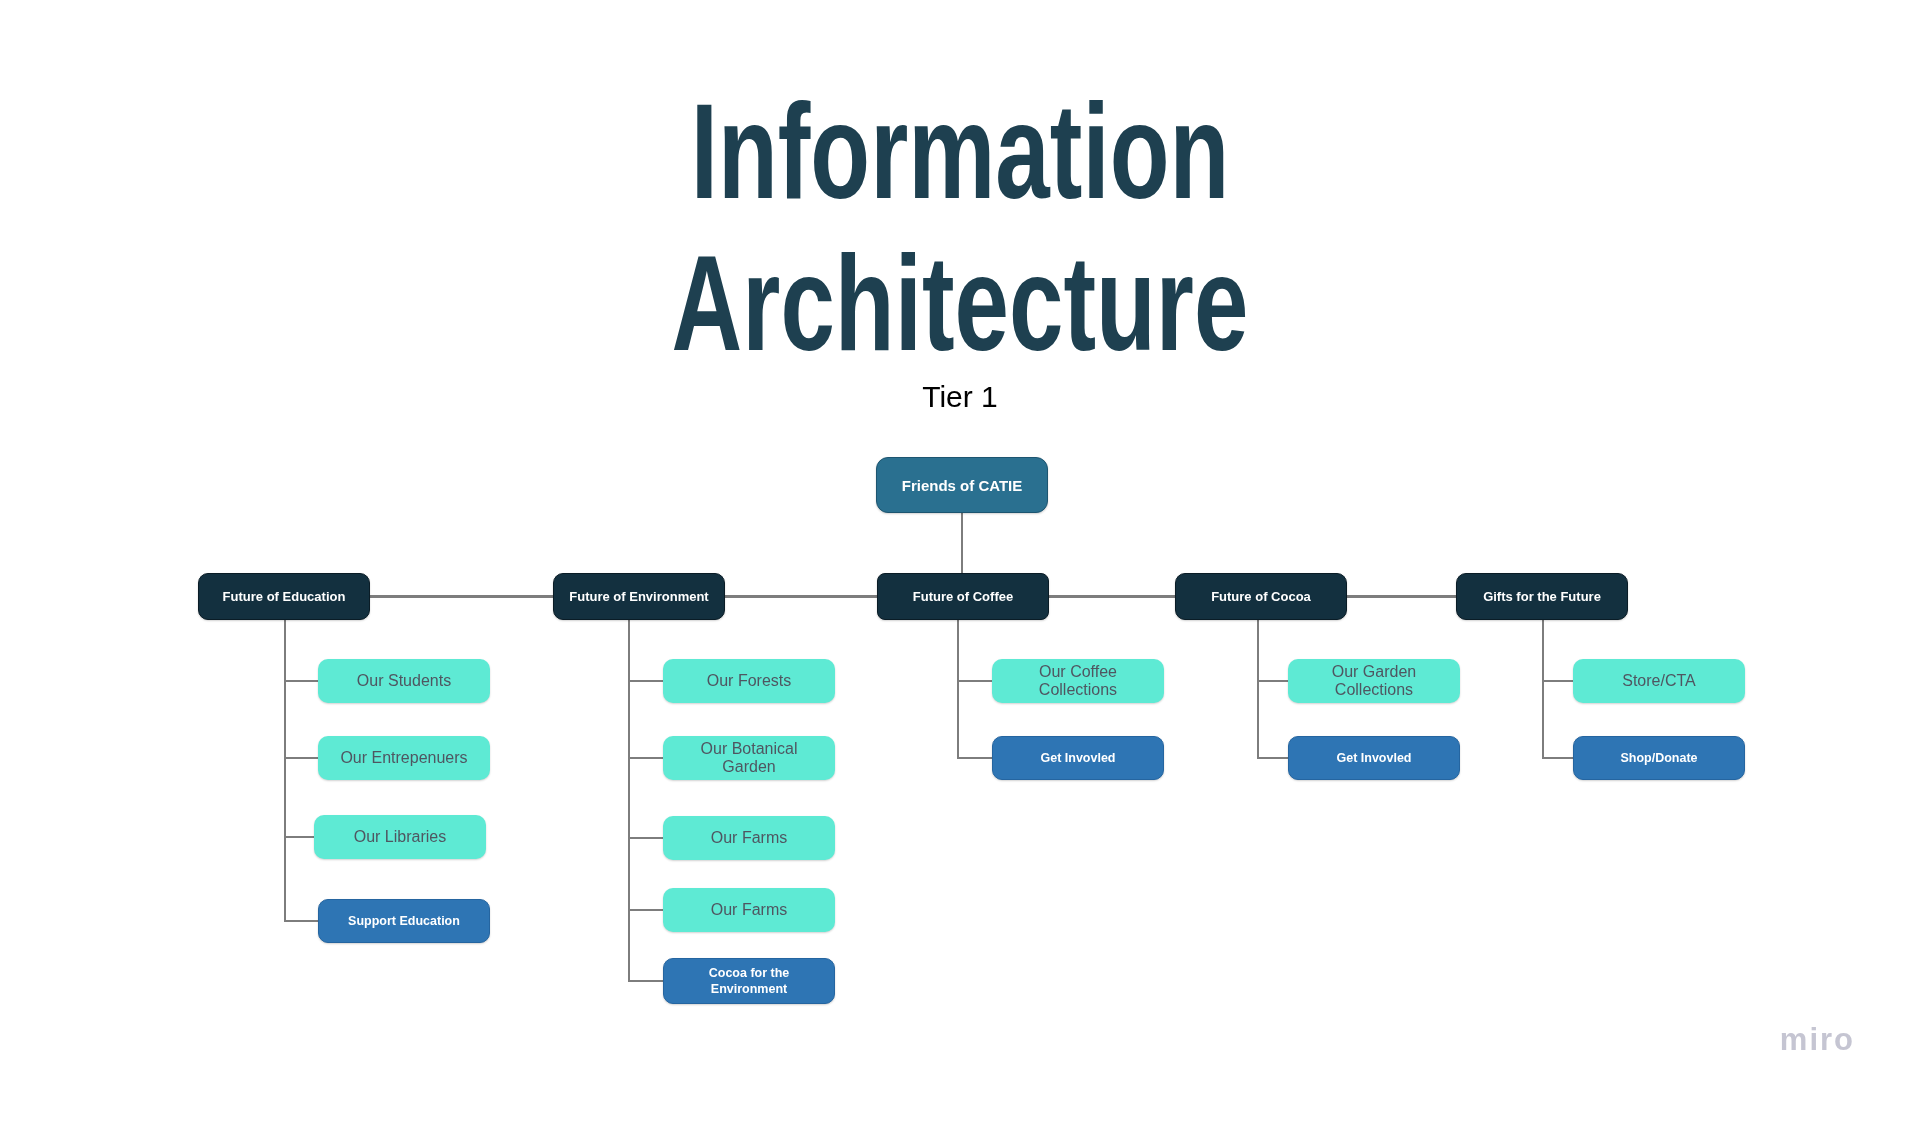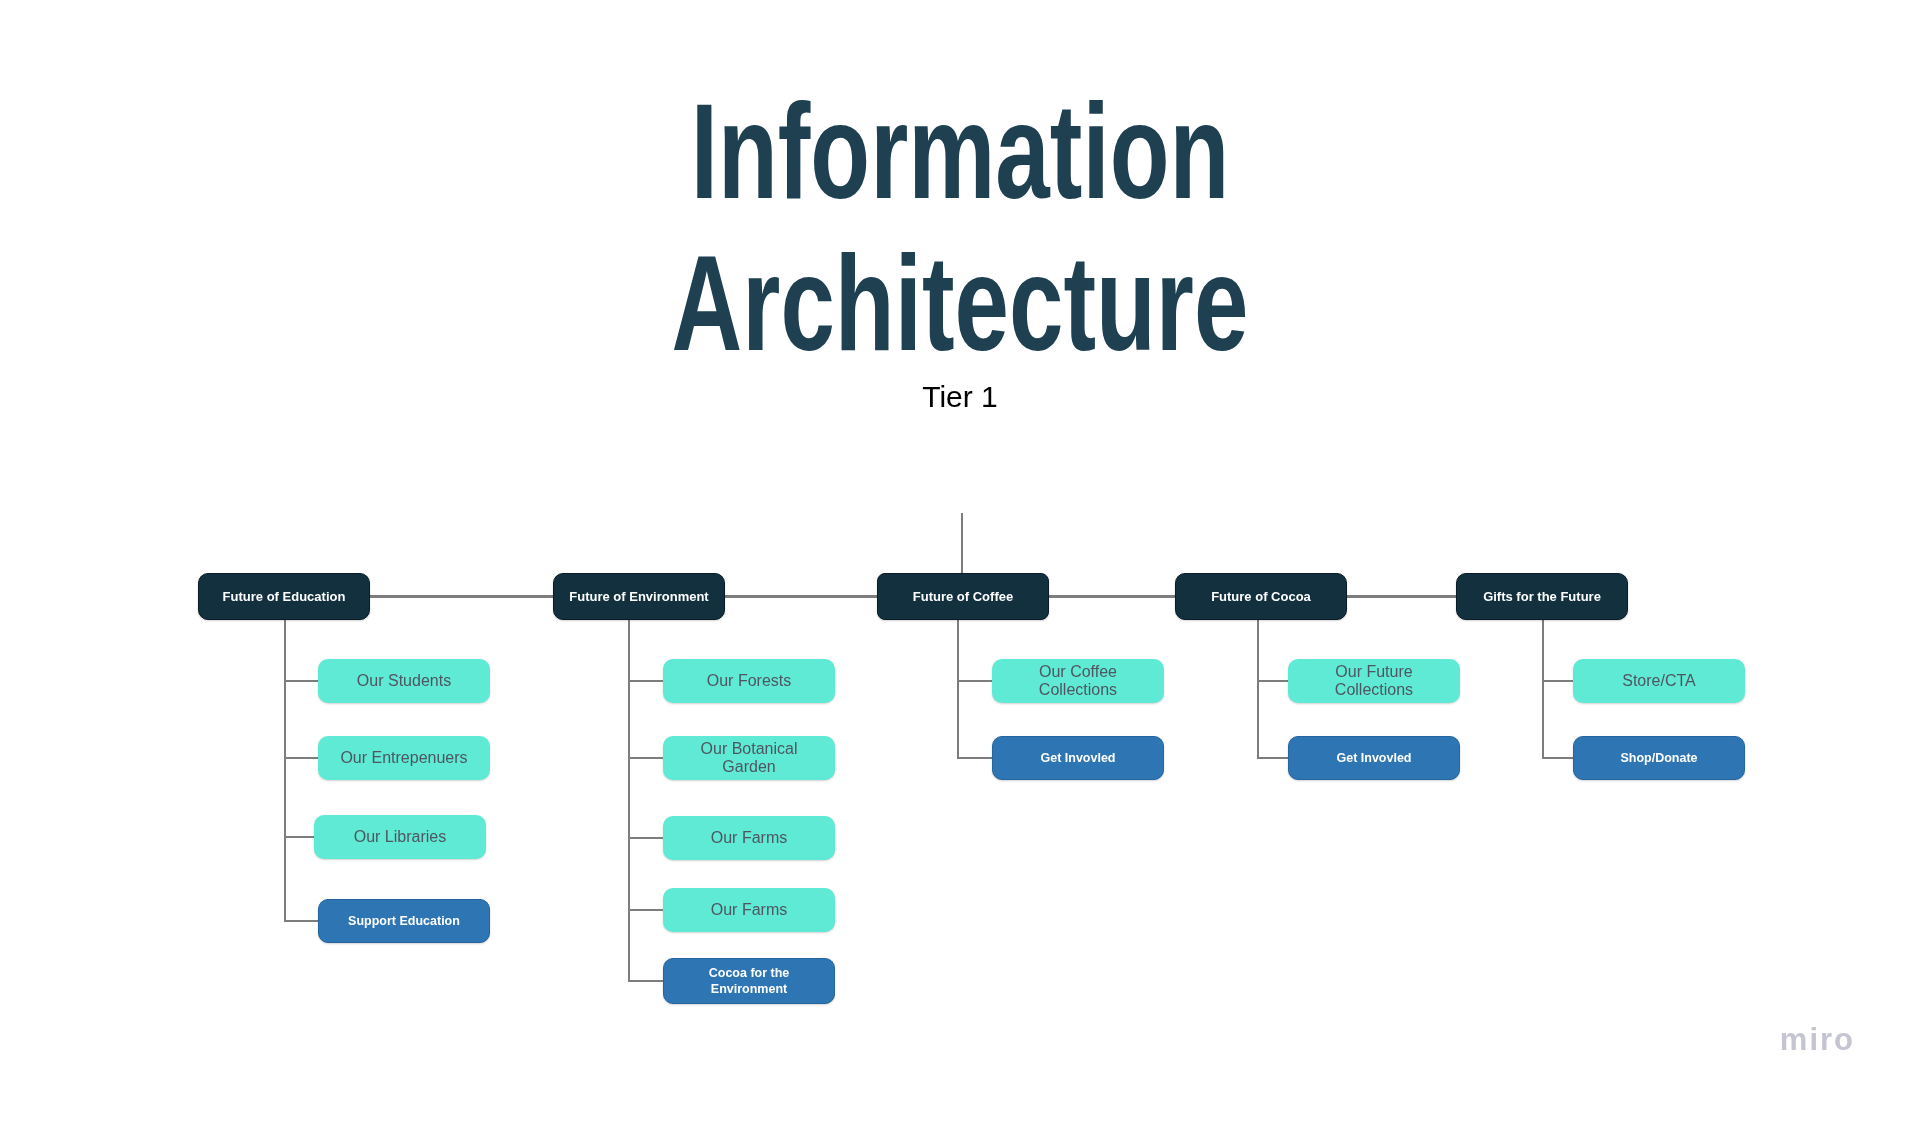--- a/index.html
+++ b/index.html
@@ -45,20 +45,21 @@
 </style>
 </head>
 <body>
 
 <div class="canvas">
 
   <div class="title"><span>Information</span><br><span>Architecture</span></div>
 
   <div class="tier-label">Tier 1</div>
 
+  <div class="node root">Friends of CATIE</div>
 
   <div id="diagram">
       <div class="line" style="left: 284px; top: 595px; width: 1258px; height: 3px;"></div>
       <div class="line" style="left: 961px; top: 513px; width: 2px; height: 60px;"></div>
       <div class="line" style="left: 284px; top: 620px; width: 2px; height: 302px;"></div>
       <div class="line" style="left: 284px; top: 680px; width: 38px; height: 2px;"></div>
       <div class="line" style="left: 284px; top: 757px; width: 38px; height: 2px;"></div>
       <div class="line" style="left: 284px; top: 836px; width: 38px; height: 2px;"></div>
       <div class="line" style="left: 284px; top: 920px; width: 38px; height: 2px;"></div>
       <div class="node parent" style="left: 198px; top: 573px; width: 172px; height: 47px;">Future of Education</div>
@@ -81,21 +82,21 @@
       <div class="line" style="left: 957px; top: 620px; width: 2px; height: 139px;"></div>
       <div class="line" style="left: 957px; top: 680px; width: 39px; height: 2px;"></div>
       <div class="line" style="left: 957px; top: 757px; width: 39px; height: 2px;"></div>
       <div class="node parent" style="left: 877px; top: 573px; width: 172px; height: 47px; border-radius: 8px;">Future of Coffee</div>
       <div class="node light" style="left: 992px; top: 659px; width: 172px; height: 44px;">Our Coffee Collections</div>
       <div class="node cta" style="left: 992px; top: 736px; width: 172px; height: 44px;">Get Invovled</div>
       <div class="line" style="left: 1257px; top: 620px; width: 2px; height: 139px;"></div>
       <div class="line" style="left: 1257px; top: 680px; width: 35px; height: 2px;"></div>
       <div class="line" style="left: 1257px; top: 757px; width: 35px; height: 2px;"></div>
       <div class="node parent" style="left: 1175px; top: 573px; width: 172px; height: 47px;">Future of Cocoa</div>
-      <div class="node light" style="left: 1288px; top: 659px; width: 172px; height: 44px;">Our Future Collections</div>
+      <div class="node light" style="left: 1288px; top: 659px; width: 172px; height: 44px;">Our Garden Collections</div>
       <div class="node cta" style="left: 1288px; top: 736px; width: 172px; height: 44px;">Get Invovled</div>
       <div class="line" style="left: 1542px; top: 620px; width: 2px; height: 139px;"></div>
       <div class="line" style="left: 1542px; top: 680px; width: 35px; height: 2px;"></div>
       <div class="line" style="left: 1542px; top: 757px; width: 35px; height: 2px;"></div>
       <div class="node parent" style="left: 1456px; top: 573px; width: 172px; height: 47px;">Gifts for the Future</div>
       <div class="node light" style="left: 1573px; top: 659px; width: 172px; height: 44px;">Store/CTA</div>
       <div class="node cta" style="left: 1573px; top: 736px; width: 172px; height: 44px;">Shop/Donate</div>
     </div>
 
   <div class="watermark">miro</div>

